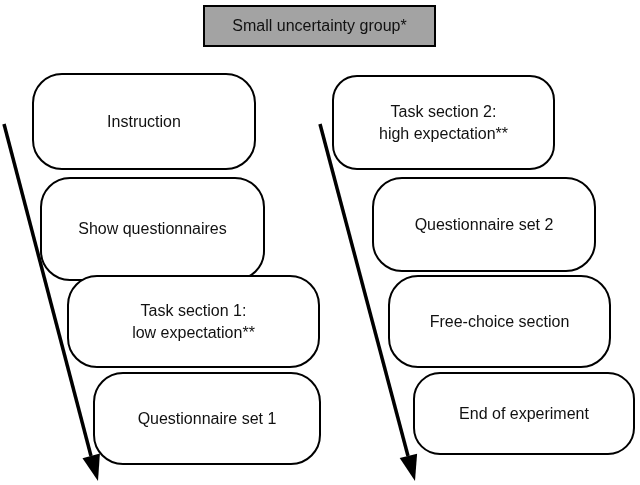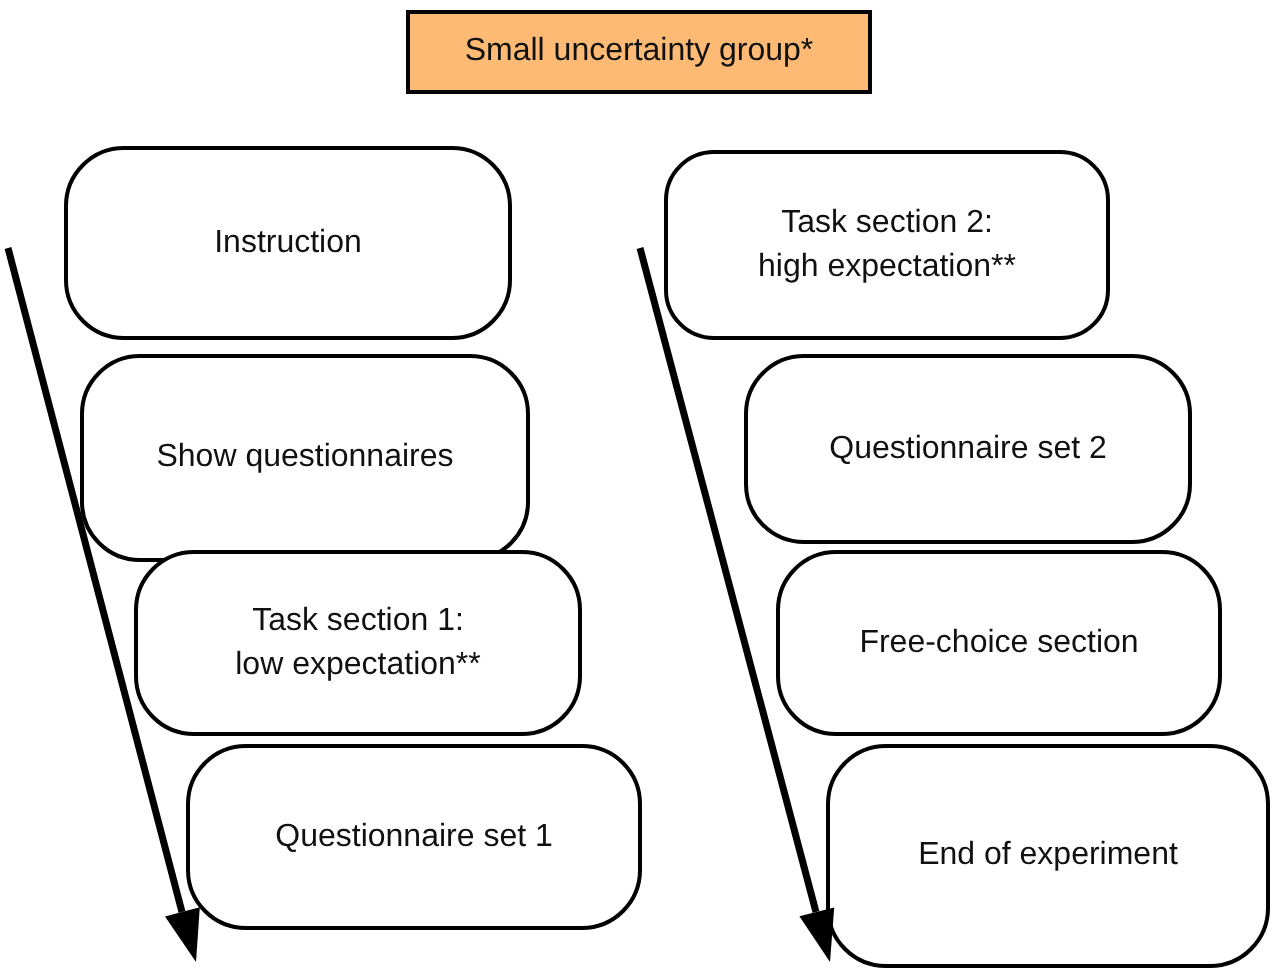--- a/index.html
+++ b/index.html
@@ -16,21 +16,21 @@
     color: #111111;
     overflow: hidden;
   }
   .title-box {
     position: absolute;
     left: 203px;
     top: 5px;
     width: 233px;
     height: 42px;
     border: 2px solid #000000;
-    background: #fdba74;
+    background: #a3a3a3;
     display: flex;
     align-items: center;
     justify-content: center;
     font-size: 16px;
     box-sizing: border-box;
   }
   .stage {
     position: absolute;
     border: 2.5px solid #000000;
     border-radius: 30px;
@@ -41,27 +41,27 @@
     text-align: center;
     font-size: 16px;
     line-height: 22px;
     white-space: pre-line;
     box-sizing: border-box;
     z-index: 2;
   }
   
   .l1 { left: 13px;  top: 73px;  width: 224px; height: 97px; margin-left: 19px; }
   .l2 { left: 40px;  top: 177px; width: 225px; height: 104px; }
-  .l3 { left: 67px;  top: 275px; width: 224px; height: 93px; }
+  .l3 { left: 67px;  top: 275px; width: 253px; height: 93px; }
   .l4 { left: 93px;  top: 372px; width: 228px; height: 93px; }
   
   .r1 { left: 332px; top: 75px;  width: 223px; height: 95px; border-radius: 25px; }
   .r2 { left: 372px; top: 177px; width: 224px; height: 95px; }
   .r3 { left: 388px; top: 275px; width: 223px; height: 93px; }
-  .r4 { left: 413px; top: 372px; width: 222px; height: 112px; }
+  .r4 { left: 413px; top: 372px; width: 222px; height: 83px; border-radius: 27px; }
 
   .arrow-layer {
     position: absolute;
     left: 0;
     top: 0;
     width: 640px;
     height: 485px;
     z-index: 10;
     pointer-events: none;
   }

